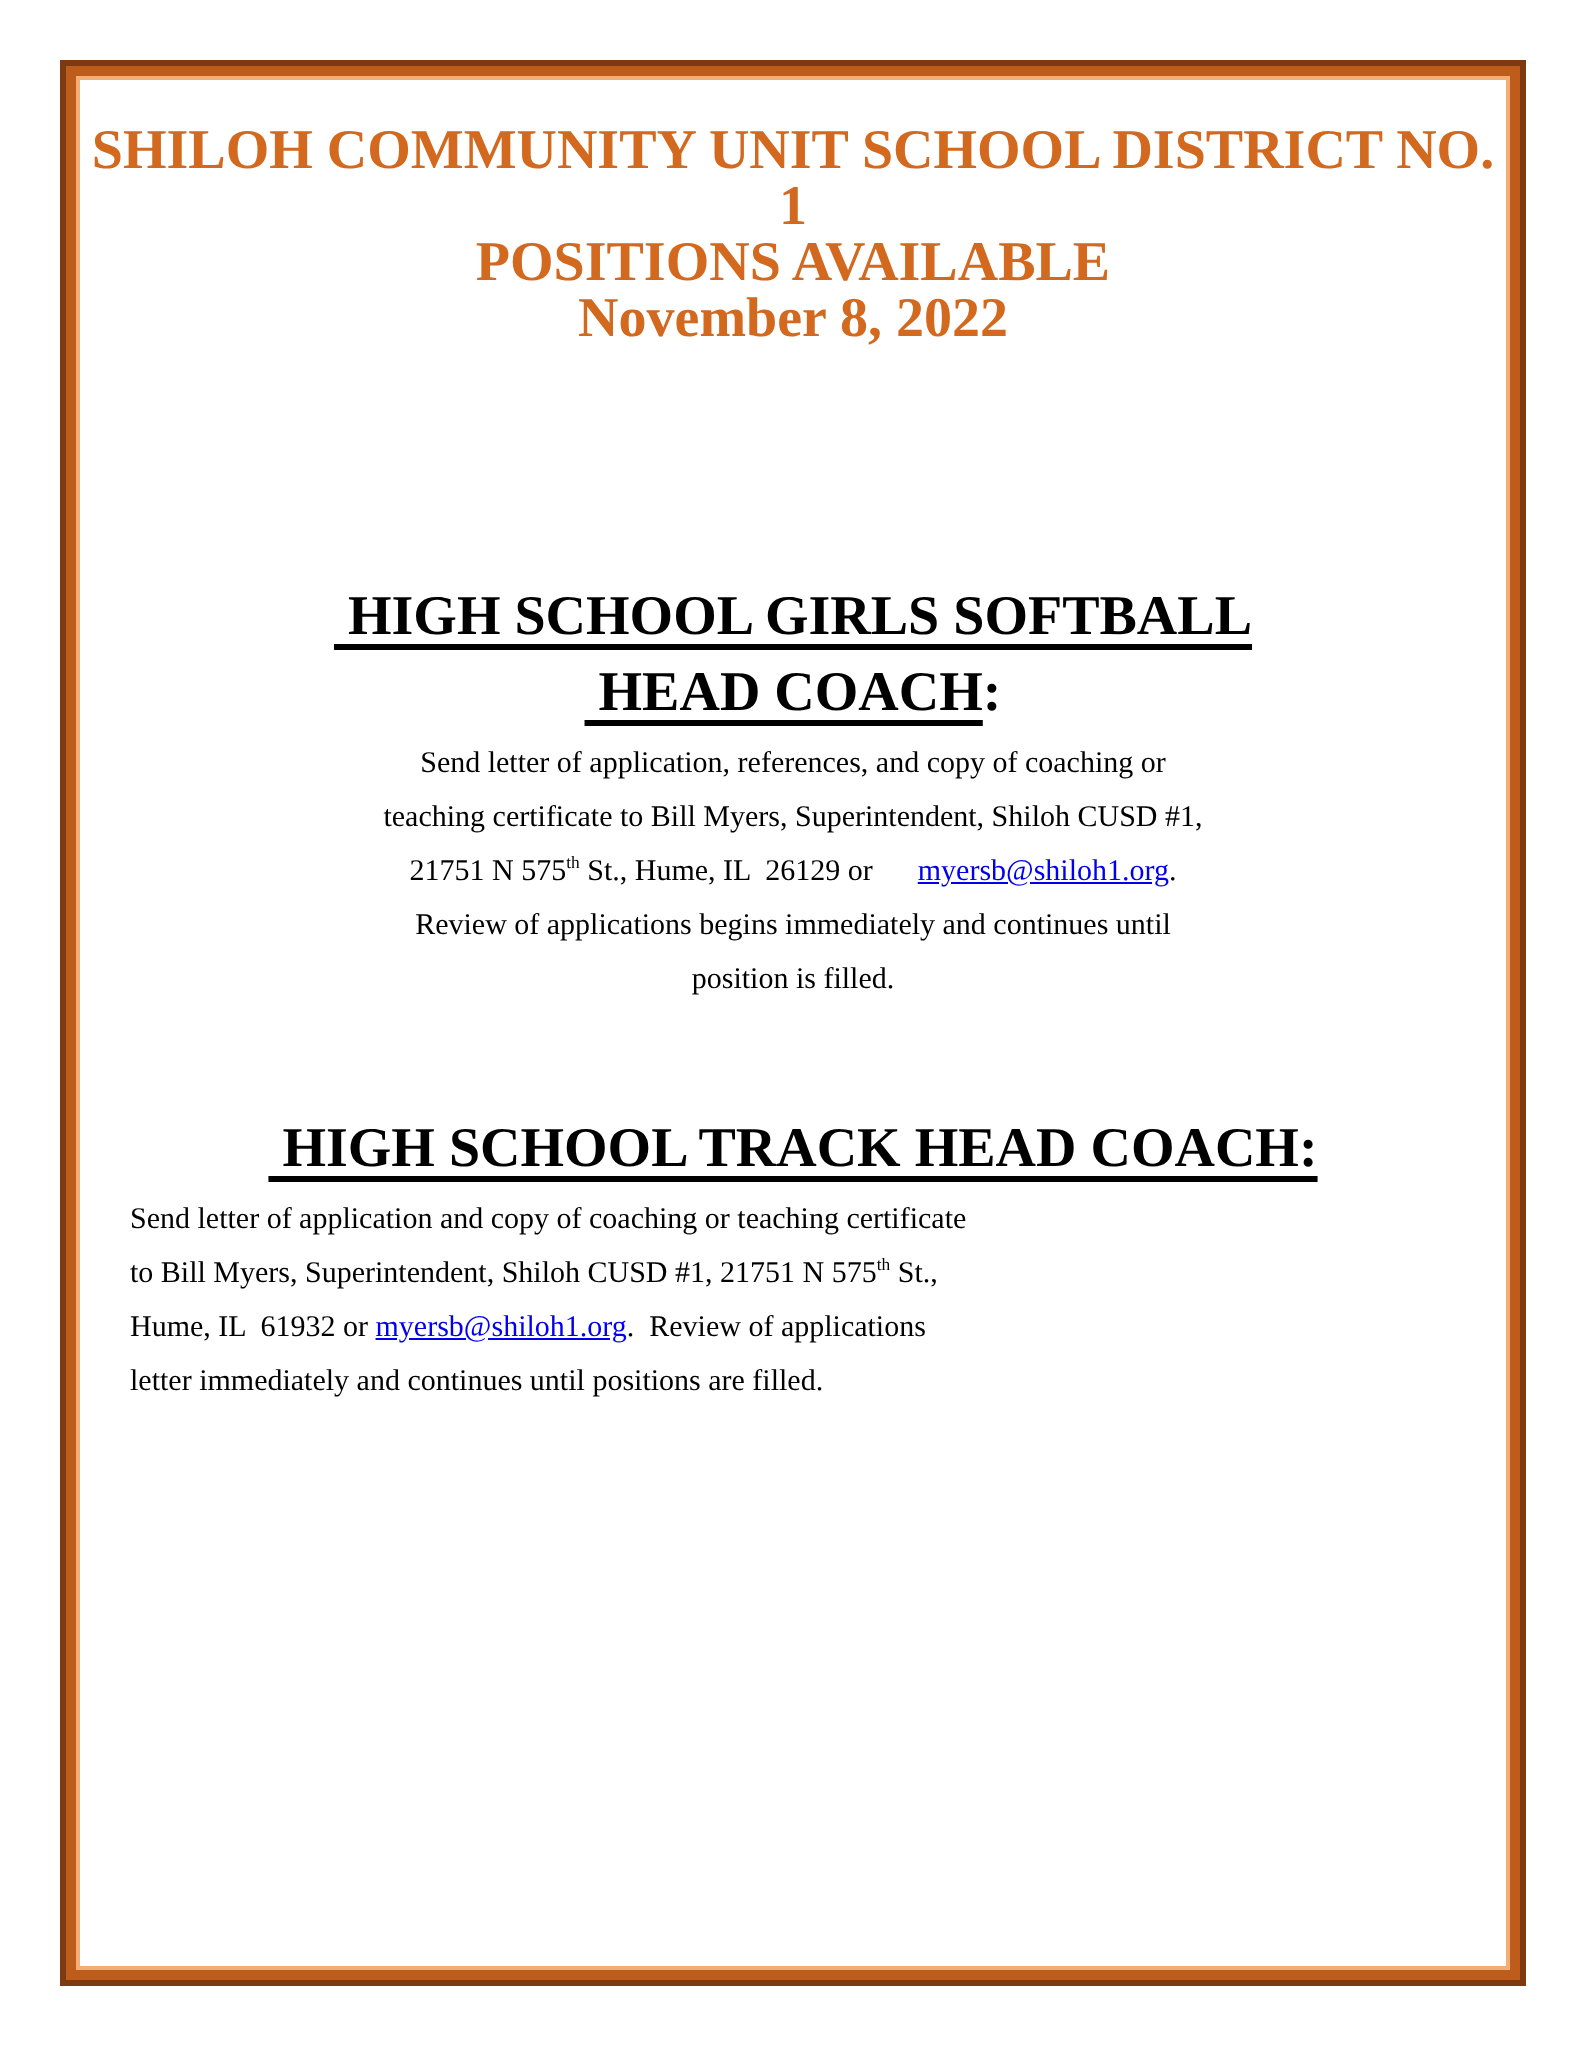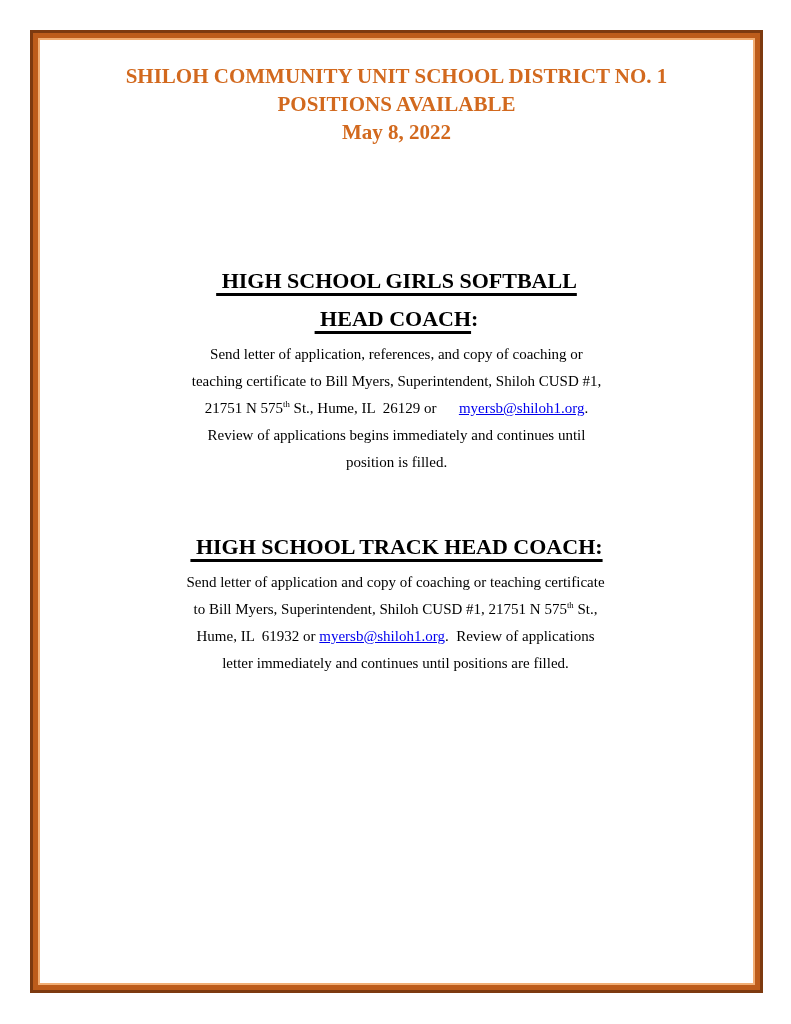--- a/index.html
+++ b/index.html
@@ -28,45 +28,45 @@
   .frame-inner{
     width:100%;height:100%;box-sizing:border-box;
     border:2px solid var(--border_light);
     background:#ffffff;overflow:hidden;
   }
   .content{padding-top:22px;}
   .doc-header{
     text-align:center;
     color:var(--accent);
     font-weight:bold;
-    font-size:21px;
+    font-size:28px;
     line-height:28px;
   }
   .hline{white-space:pre-wrap;}
   .job-title{
     text-align:center;
-    font-size:22px;
+    font-size:28px;
     font-weight:bold;
     line-height:38px;
   }
   .u{
     text-decoration:underline;
     text-decoration-thickness:3px;
     text-underline-offset:5px;
     white-space:pre;
   }
   .job-softball{margin-top:116px;}
   .job-track{margin-top:52px;}
   .job-body{
     font-size:15px;
     line-height:27px;
     margin:3px 25px 0 25px;
   }
   .job-body.center{text-align:center;}
-  .job-body.left{text-align:center;margin-right:27px;}
+  .job-body.left{text-align:left;margin-right:27px;}
   .bline{white-space:pre-wrap;}
   sup{
     font-size:0.58em;
     vertical-align:super;
     line-height:0;
   }
   .email{
     color:var(--link_blue);
     text-decoration:underline;
     cursor:pointer;
@@ -76,21 +76,21 @@
 <body>
 
 <div class="frame-outer">
   <div class="frame-mid">
     <div class="frame-inner">
       <div class="content">
 
         <header class="doc-header">
           <div class="hline">SHILOH COMMUNITY UNIT SCHOOL DISTRICT NO. 1</div>
           <div class="hline">POSITIONS AVAILABLE</div>
-          <div class="hline">May 8, 2022</div>
+          <div class="hline">November 8, 2022</div>
         </header>
 
         <section class="job job-softball">
           <div class="job-title"><span class="u"> HIGH SCHOOL GIRLS SOFTBALL</span></div>
           <div class="job-title"><span class="u"> HEAD COACH</span><span>:</span></div>
           <div class="job-body center">
             <div class="bline">Send letter of application, references, and copy of coaching or</div>
             <div class="bline">teaching certificate to Bill Myers, Superintendent, Shiloh CUSD #1,</div>
             <div class="bline"><span>21751 N 575</span><sup>th</sup><span> St., Hume, IL  26129 or      </span><a class="email">myersb@shiloh1.org</a><span>.</span></div>
             <div class="bline">Review of applications begins immediately and continues until</div>

